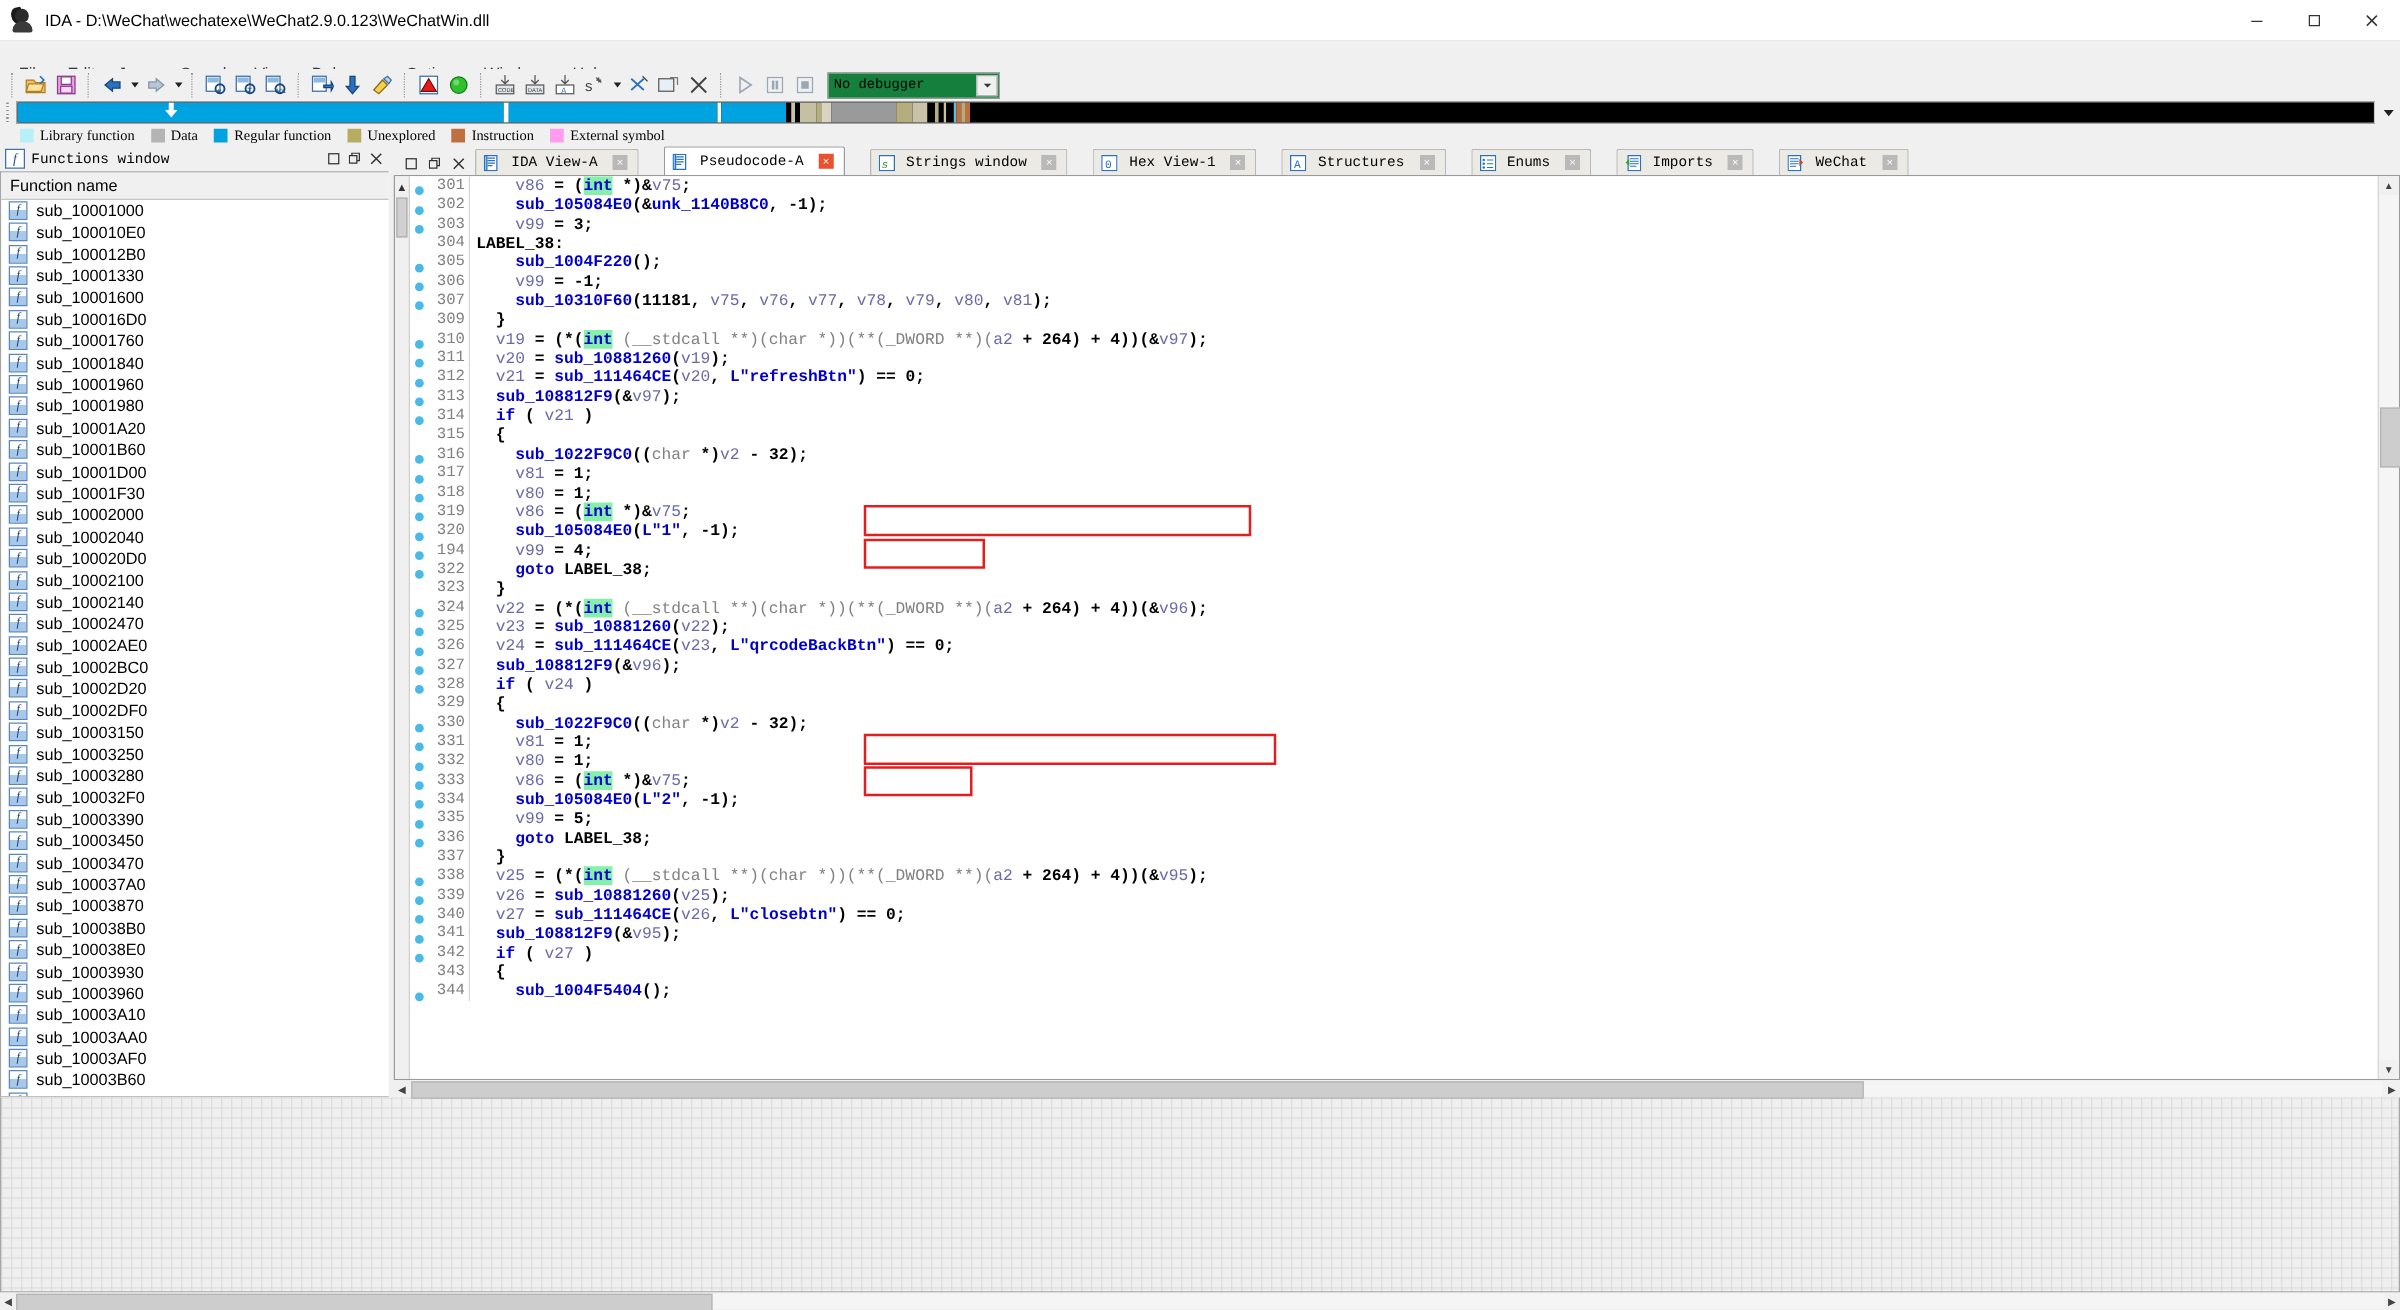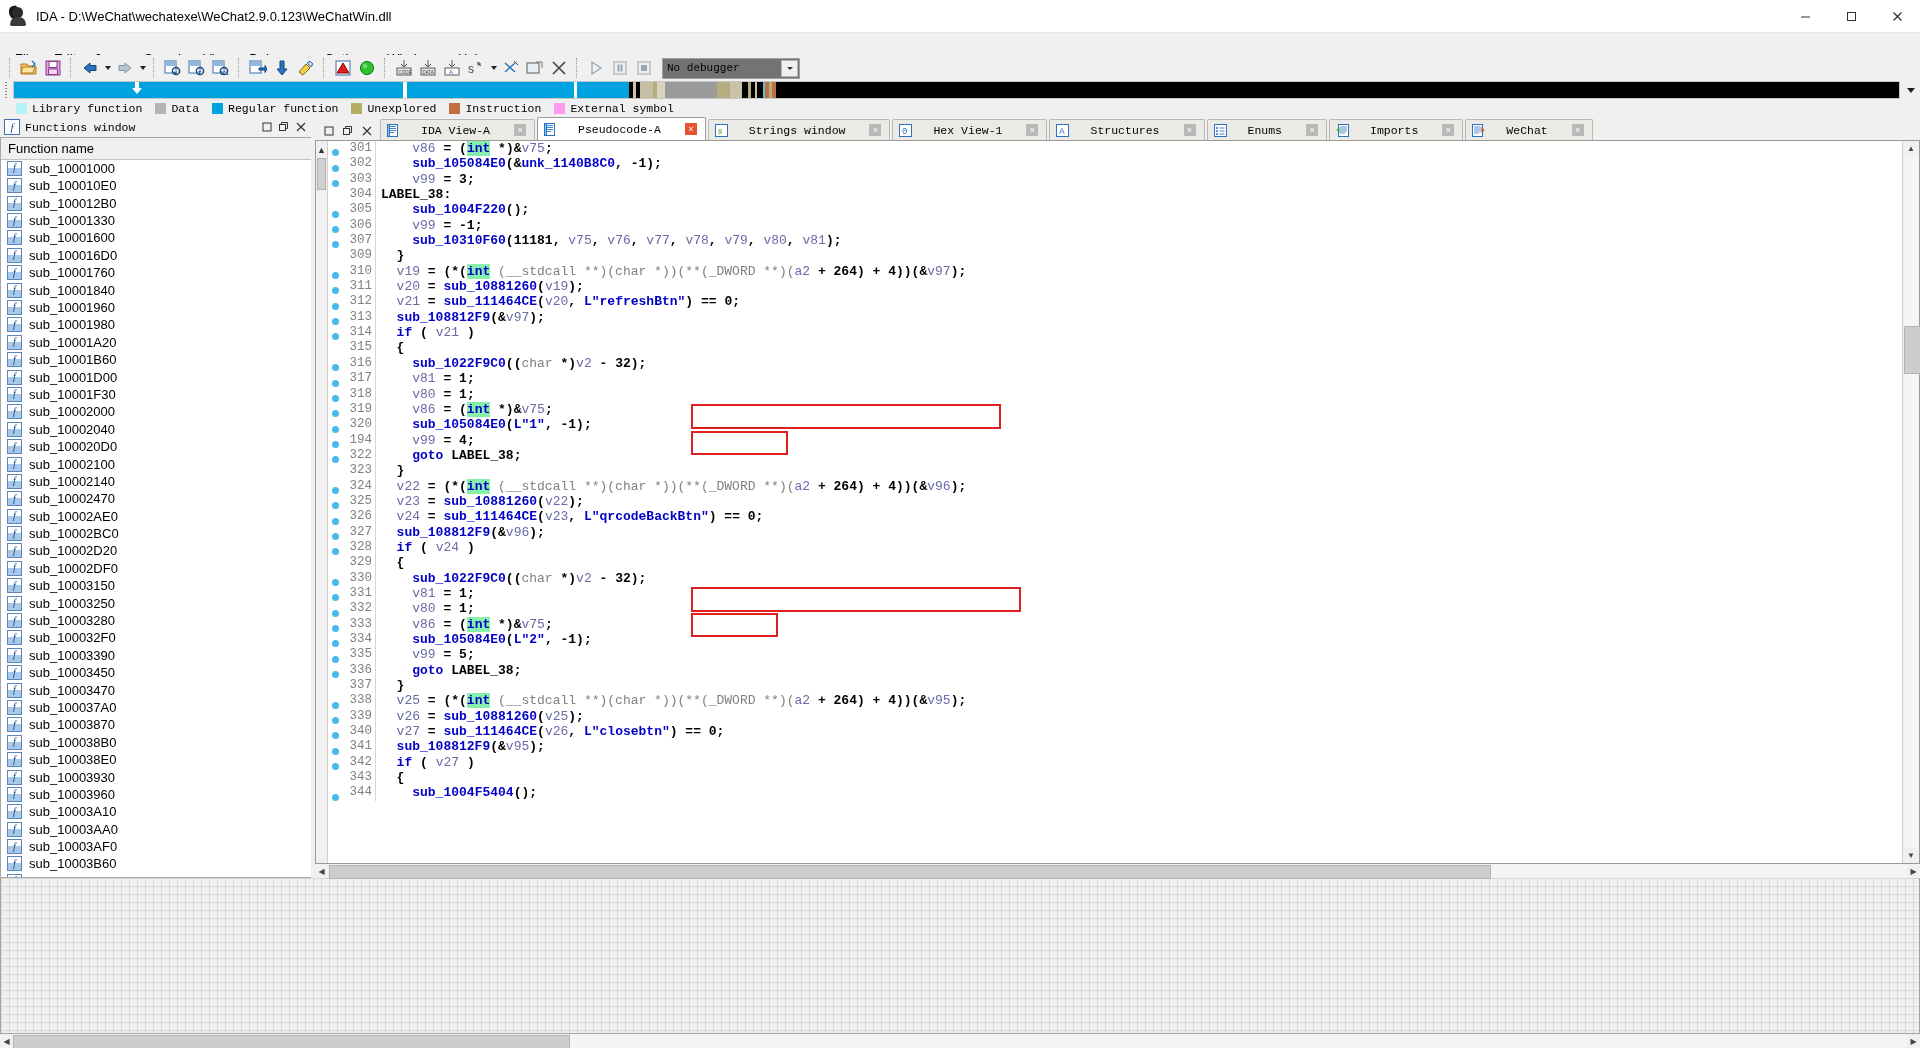--- a/index.html
+++ b/index.html
@@ -26,40 +26,40 @@
   
   .menubar{height:22px;background:#f0f0f0;display:flex;align-items:center;padding-left:6px;flex:0 0 auto;}
   .menu-item{padding:3px 9px;font-size:13px;color:#000;margin-top:28px;}
 
   
   .toolbar{height:26px;background:#f0f0f0;display:flex;align-items:center;padding-left:4px;flex:0 0 auto;gap:0px;}
   .tb-sep{width:2px;height:20px;border-left:1px dotted #9a9a9a;margin:0 5px;}
   .tb-btn{width:22px;height:22px;margin:0 1px;display:flex;align-items:center;justify-content:center;position:relative;}
   .tb-arrow{width:11px;height:22px;display:flex;align-items:center;justify-content:center;}
   .tb-arrow:after{content:"";border-left:3.5px solid transparent;border-right:3.5px solid transparent;border-top:4px solid #202020;}
-  .dbgsel{margin-left:6px;width:132px;height:19px;background:#737373;border:1px solid #a0a0a0;font-size:11px;font-family:"Liberation Mono",monospace;display:flex;align-items:center;padding-left:4px;position:relative;}
+  .dbgsel{margin-left:6px;width:132px;height:19px;background:#15803d;border:1px solid #a0a0a0;font-size:11px;font-family:"Liberation Mono",monospace;display:flex;align-items:center;padding-left:4px;position:relative;}
   .dbgsel .dd{position:absolute;right:1px;top:1px;width:15px;height:15px;background:#f0f0f0;border:1px solid #b5b5b5;display:flex;align-items:center;justify-content:center;}
   .dbgsel .dd:after{content:"";border-left:3px solid transparent;border-right:3px solid transparent;border-top:3.5px solid #333;}
 
   
   .navband{height:18px;background:#f0f0f0;display:flex;align-items:center;flex:0 0 auto;position:relative;}
   .nav-grip{width:8px;height:16px;margin-left:3px;background:
      repeating-linear-gradient(to bottom,#8e8e8e 0 1px,transparent 1px 3px);
      background-size:2px 100%;background-repeat:repeat-y;background-position:2px 0;}
   .navstrip{position:relative;height:16px;margin-left:2px;flex:1 1 auto;margin-right:4px;border:1px solid #c6c6c6;background:#000;overflow:hidden;}
   .navstrip .seg{position:absolute;top:0;bottom:0;}
   .nav-marker{position:absolute;top:0;left:118px;width:10px;height:13px;z-index:5;}
   .nav-marker:before{content:"";position:absolute;left:3px;top:0;width:4px;height:7px;background:#fff;}
   .nav-marker:after{content:"";position:absolute;left:0;top:6px;border-left:5px solid transparent;border-right:5px solid transparent;border-top:6px solid #fff;}
   .nav-right{width:14px;height:16px;display:flex;align-items:center;justify-content:center;margin-right:2px;}
   .nav-right:after{content:"";border-left:4px solid transparent;border-right:4px solid transparent;border-top:5px solid #202020;}
 
   
   .legend{height:19px;background:#f0f0f0;display:flex;align-items:center;padding-left:16px;flex:0 0 auto;font-family:"Liberation Mono",monospace;font-size:11.5px;color:#000;}
-  .lg{display:flex;align-items:center;margin-right:13px;}
+  .lg{display:flex;align-items:center;margin-right:13px;font-family:Liberation Serif, serif;}
   .lg .sw{width:11px;height:11px;margin-right:5px;}
 
   
   .main{flex:1 1 auto;display:flex;min-height:0;background:#f0f0f0;}
 
   
   .fnwin{width:311px;flex:0 0 auto;display:flex;flex-direction:column;background:#f0f0f0;}
   .fnwin-title{height:19px;display:flex;align-items:center;background:#f0f0f0;padding-left:4px;font-family:"Liberation Mono",monospace;font-size:11.5px;}
   .fnwin-title .ficon{width:14px;height:14px;border:1px solid #3c6fae;background:#fff;margin-right:5px;display:flex;align-items:center;justify-content:center;font-family:"Liberation Serif",serif;font-style:italic;font-size:11px;color:#1c4f94;line-height:1;}
   .fnwin-btns{margin-left:auto;display:flex;align-items:center;margin-right:3px;}
@@ -72,21 +72,21 @@
 
   
   .vsplit{width:4px;flex:0 0 auto;background:#f0f0f0;cursor:col-resize;}
 
   
   .rightpane{flex:1 1 auto;display:flex;flex-direction:column;min-width:0;background:#f0f0f0;}
   .tabstrip{height:22px;display:flex;align-items:flex-end;background:#f0f0f0;flex:0 0 auto;}
   .winctrl{display:flex;align-items:center;padding:0 4px 2px 4px;}
   .winctrl .wb{width:15px;height:15px;display:flex;align-items:center;justify-content:center;margin:0 2px;}
   .tabs{display:flex;align-items:flex-end;flex:1 1 auto;overflow:hidden;}
-  .tab{height:20px;display:flex;align-items:center;padding:0 8px 0 6px;background:#eceae4;border:1px solid #b8b8b8;border-bottom:none;margin-right:2px;font-family:"Liberation Mono",monospace;font-size:11.5px;color:#000;border-radius:2px 2px 0 0;white-space:nowrap;gap:12px;}
+  .tab{height:20px;display:flex;align-items:center;padding:0 8px 0 6px;background:#eceae4;border:1px solid #b8b8b8;border-bottom:none;margin-right:20px;font-family:"Liberation Mono",monospace;font-size:11.5px;color:#000;border-radius:2px 2px 0 0;white-space:nowrap;}
   .tab.active{background:#ffffff;height:22px;border-color:#9a9a9a;}
   .tab .ticon{width:13px;height:13px;margin-right:9px;flex:0 0 auto;display:block;}
   .tab .tlabel{margin-right:12px;}
   .tab .tclose{width:12px;height:12px;background:#b9b9b9;color:#fff;font-size:9px;line-height:12px;text-align:center;font-family:"Liberation Sans",sans-serif;flex:0 0 auto;}
   .tab.active .tclose{background:#e8522e;}
 
   .codewrap{flex:1 1 auto;display:flex;min-height:0;border:1px solid #9a9a9a;background:#fff;margin-right:0;}
   .gutterleft{width:11px;background:#f0f0f0;border-right:1px solid #cfcfcf;display:flex;flex-direction:column;align-items:center;flex:0 0 auto;}
   .gutterleft .up{margin-top:4px;font-size:9px;color:#333;}
   .gutterleft .thumb{width:7px;height:30px;background:#d0d0d0;border:1px solid #b0b0b0;margin-top:3px;}

